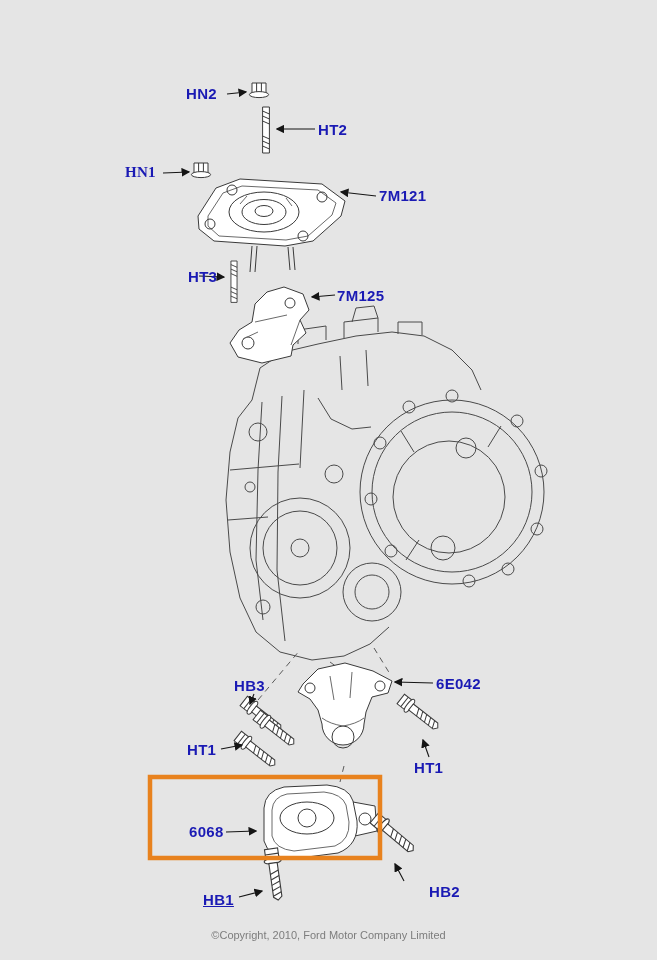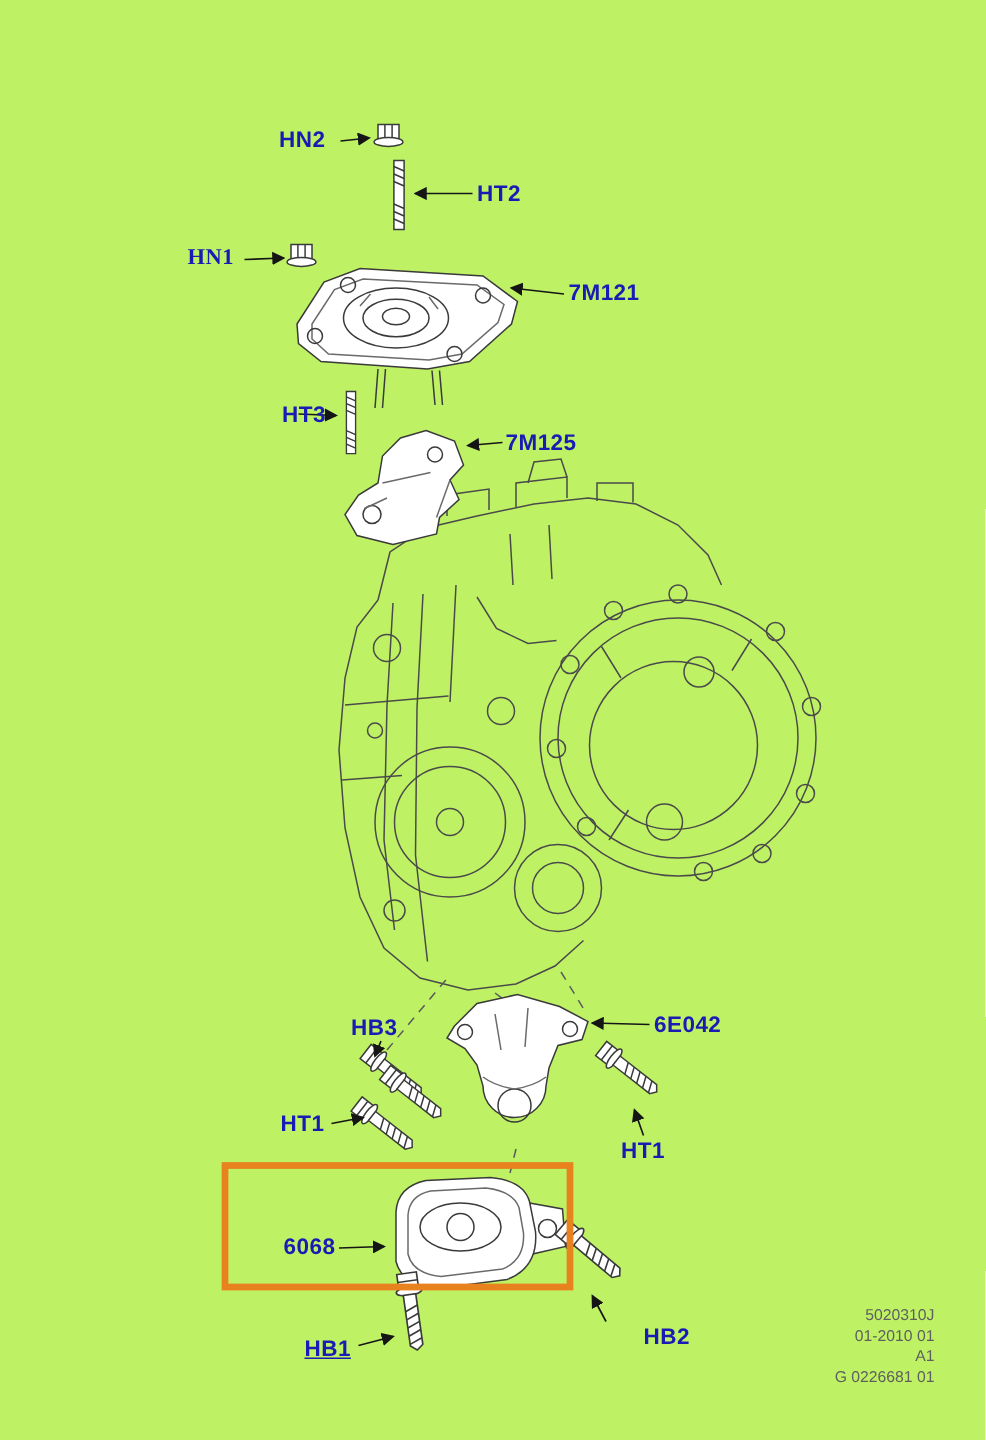--- a/index.html
+++ b/index.html
@@ -2,21 +2,21 @@
 <html><head>
 <meta charset="utf-8">
 <style>
   * { margin: 0; padding: 0; box-sizing: border-box; }
   html, body { background: #ffffff; }
   body { font-family: "Liberation Sans", sans-serif; }
   .page {
     position: relative;
     width: 657px;
     height: 960px;
-    background: #bef264;
+    background: #e5e5e5;
     overflow: hidden;
   }
   svg.art { position: absolute; left: 0; top: 0; }
   .callout {
     position: absolute;
     color: #1A1AB4;
     font-weight: bold;
     font-size: 15px;
     letter-spacing: 0.3px;
     white-space: nowrap;
@@ -200,21 +200,16 @@
   <div class="callout" style="left:164px; top:268px;margin-left:24px;">HT3</div>
   <div class="callout" style="left:337px; top:287px;">7M125</div>
   <div class="callout" style="left:234px; top:677px;">HB3</div>
   <div class="callout" style="left:436px; top:675px;">6E042</div>
   <div class="callout" style="left:187px; top:741px;">HT1</div>
   <div class="callout" style="left:414px; top:759px;">HT1</div>
   <div class="callout" style="left:189px; top:823px;">6068</div>
   <div class="callout" style="left:203px; top:891px;text-decoration:underline;">HB1</div>
   <div class="callout" style="left:393px; top:883px;margin-left:36px;">HB2</div>
 
-  <div class="footer-meta">
-    <div>5020310J</div>
-    <div>01-2010 01</div>
-    <div>A1</div>
-    <div>G 0226681 01</div>
-  </div>
-
+
+  <div class="copyright">©Copyright, 2010, Ford Motor Company Limited</div>
 
 </div>
 
 </body></html>

